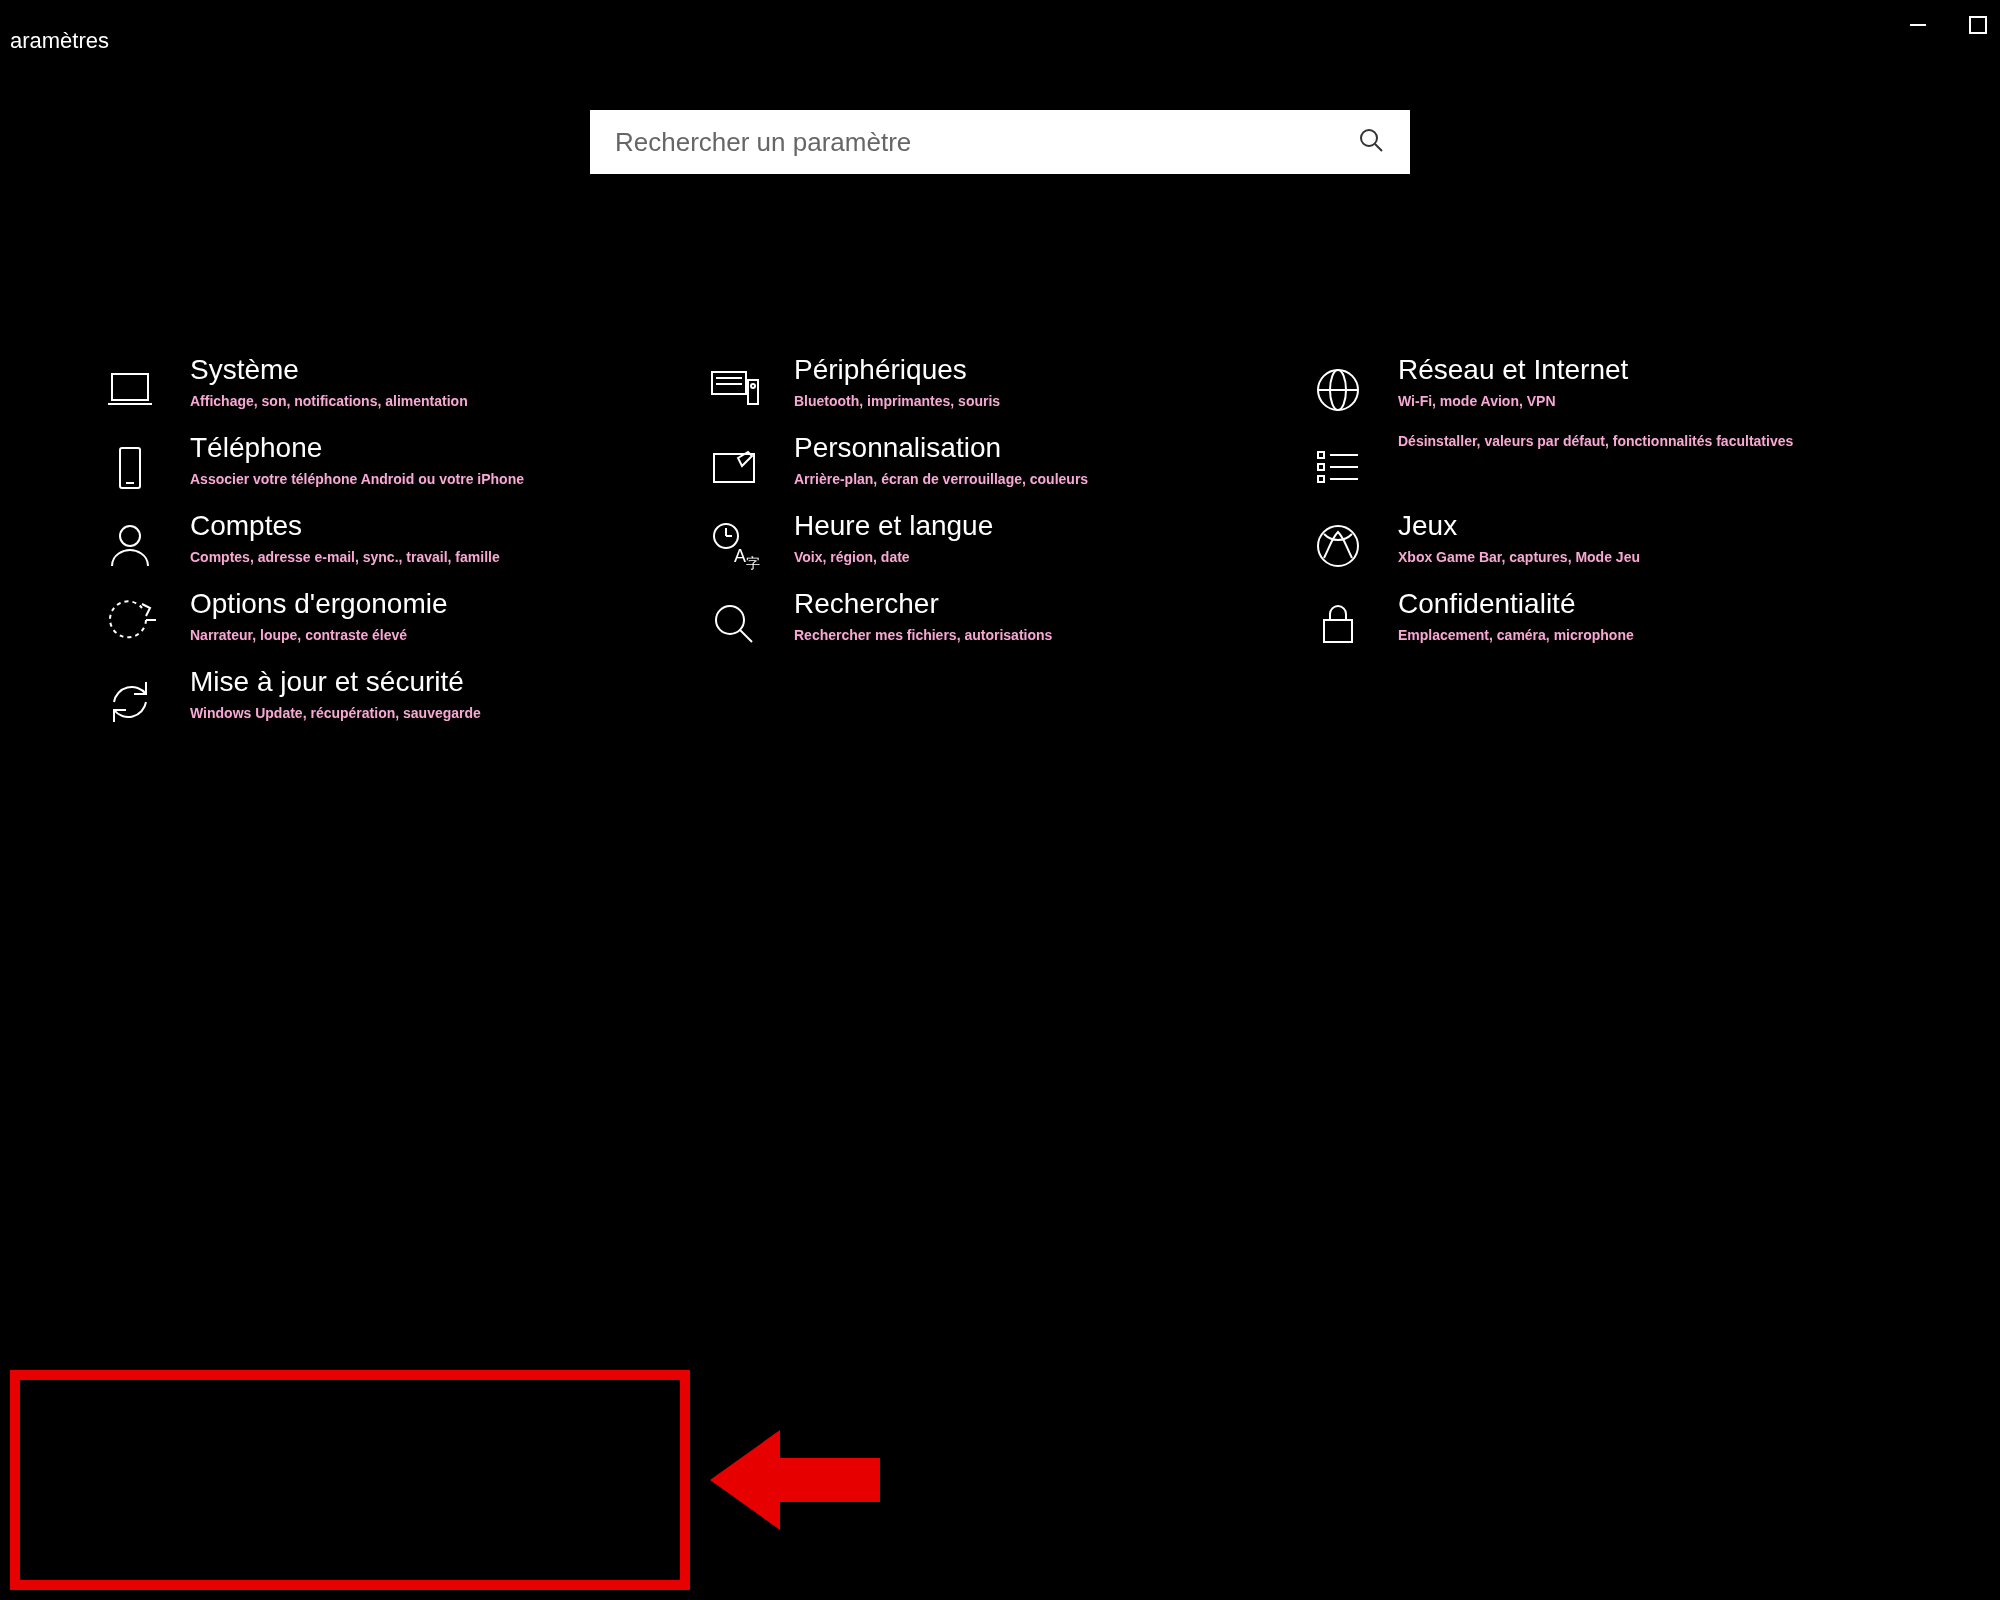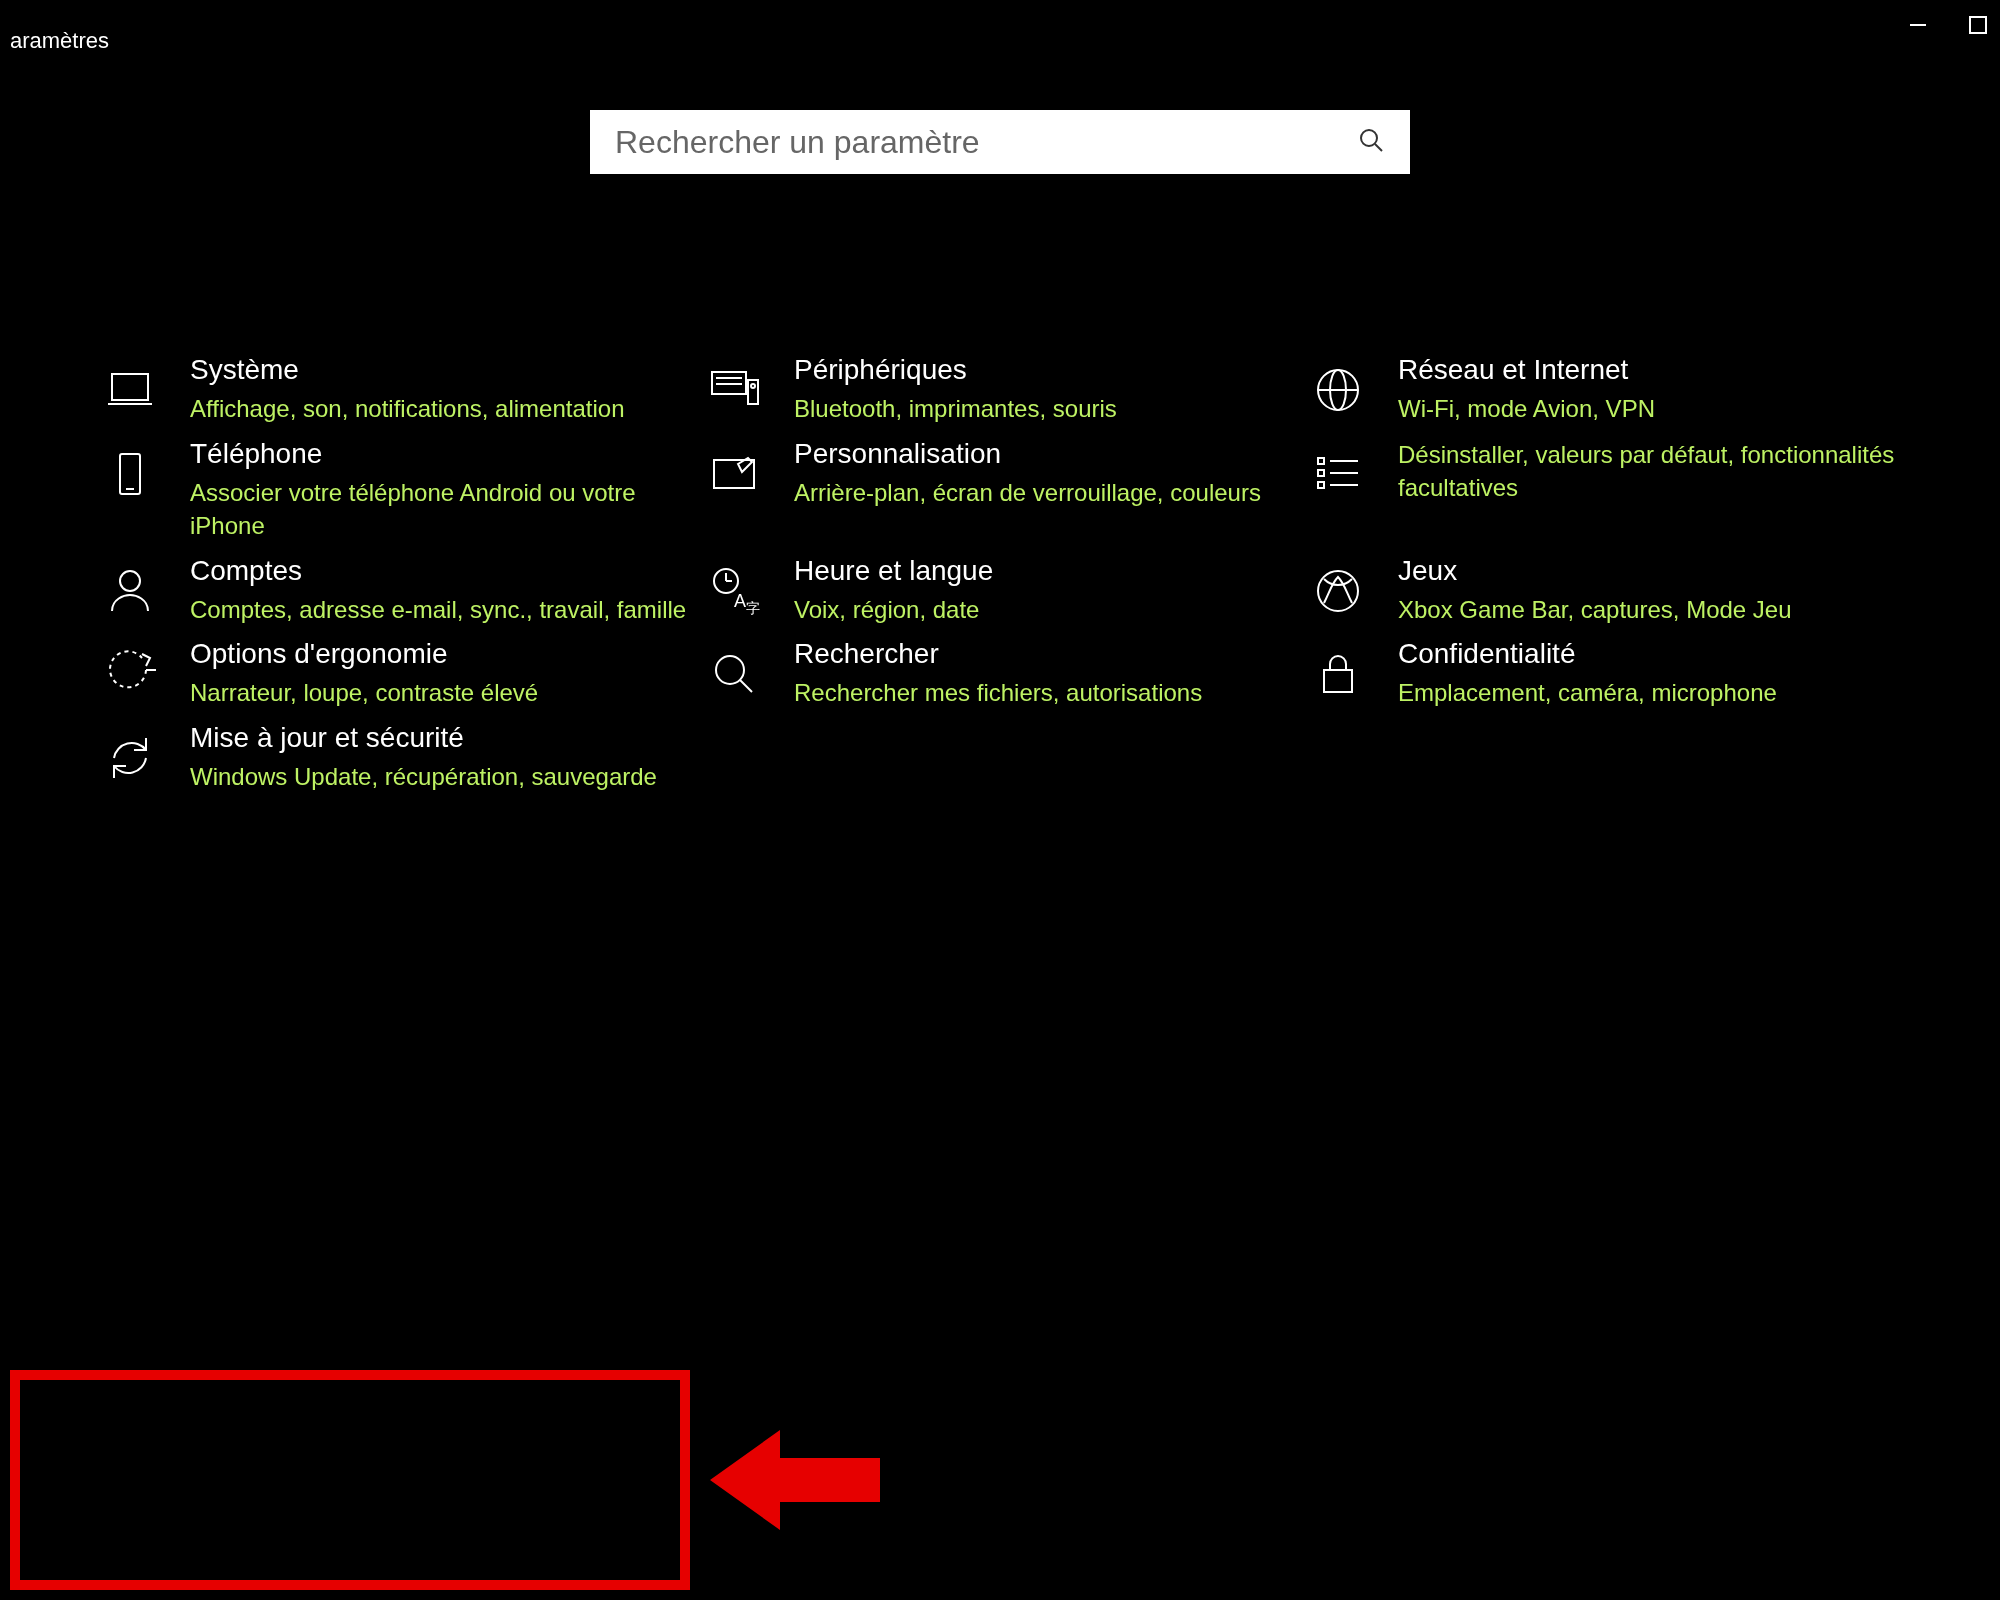--- a/index.html
+++ b/index.html
@@ -3,28 +3,28 @@
   <meta charset="utf-8">
   <style>
     * { margin:0; padding:0; box-sizing:border-box; font-family:"Segoe UI",sans-serif; }
     body { background:#000; color:#fff; width:2000px; height:1600px; overflow:hidden; position:relative; }
     .titlebar { height:50px; display:flex; align-items:center; justify-content:space-between; padding:0 10px; }
     .title { font-size:22px; color:#fff;margin-top:32px; }
     .win-controls { display:flex; gap:36px; align-items:center; }
     .win-btn { width:24px; height:24px; display:flex; align-items:center; justify-content:center; }
     .search-row { display:flex; justify-content:center; margin-top:60px; }
     .search-box { width:820px; height:64px; background:#fff; border:1px solid #fff; display:flex; align-items:center; padding:0 24px; }
-    .search-box input { flex:1; border:none; outline:none; font-size:32px; color:#555; background:transparent; }
+    .search-box input { flex:1; border:none; outline:none; font-size:26px; color:#555; background:transparent; }
     .search-box input::placeholder { color:#666; }
     .grid { display:grid; grid-template-columns:repeat(3,1fr); column-gap:60px; row-gap:120px; padding:180px 100px 0 100px;gap:12px; }
     .category { display:flex; gap:30px; align-items:flex-start; position:relative; }
     .cat-icon { width:60px; height:60px; flex-shrink:0; display:flex; align-items:center; justify-content:center; margin-top:6px; }
     .cat-text { flex:1; }
     .cat-title { font-size:28px; color:#fff; margin-bottom:6px; font-weight:400; }
-    .cat-desc { font-size:24px; color:#bef264; line-height:1.4; }
+    .cat-desc { font-size:14px; color:#f9a8d4; line-height:1.4;font-weight:bold; }
     svg { stroke:#fff; fill:none; stroke-width:2; }
     .highlight-box { position:absolute; border:10px solid #e60000; pointer-events:none; }
     .arrow { position:absolute; }
   </style>
 </head>
 <body>
 
 <div class="titlebar">
   <div class="title">aramètres</div>
   <div class="win-controls">

